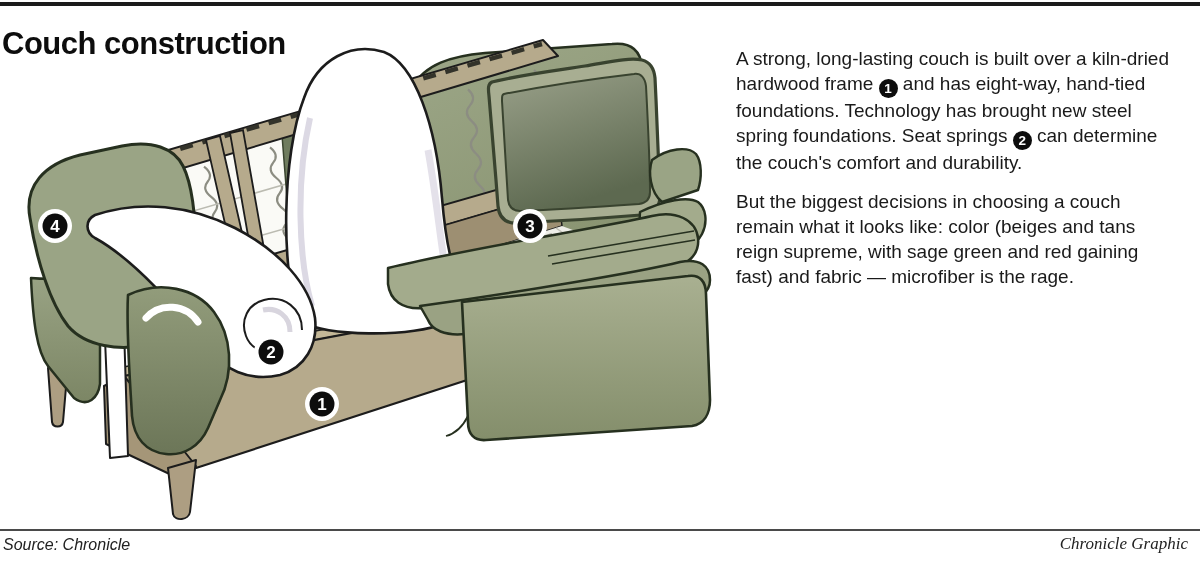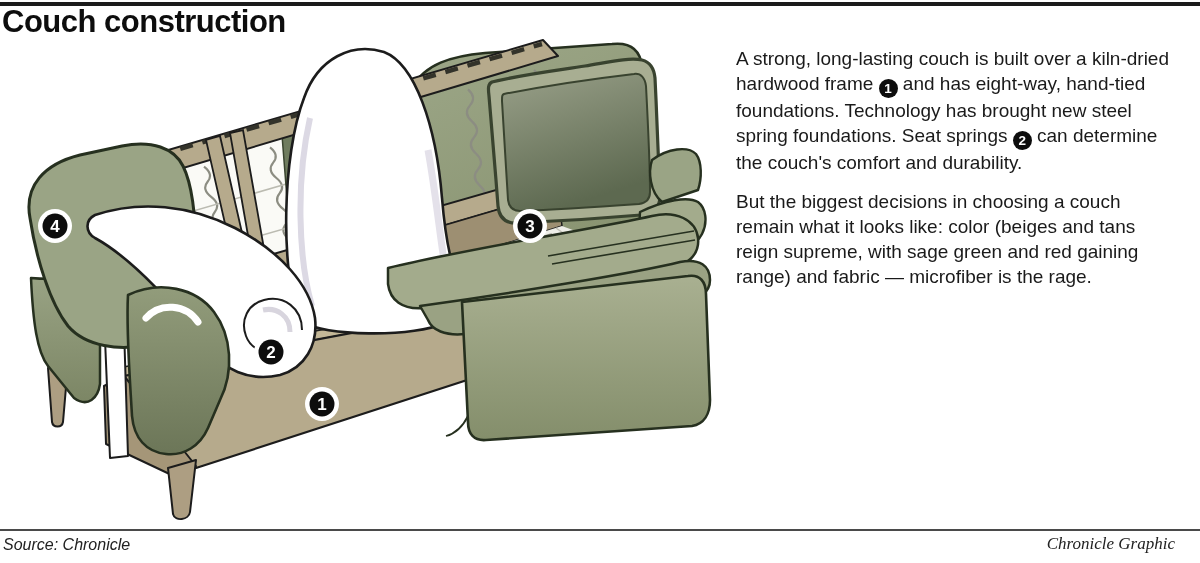--- a/index.html
+++ b/index.html
@@ -2,35 +2,35 @@
 <html><head>
 <meta charset="utf-8">
 <style>
   html,body{margin:0;padding:0;background:#fff;}
   #page{
     position:relative;width:1200px;height:563px;background:#ffffff;overflow:hidden;
     font-family:"Liberation Sans",sans-serif;color:#141414;
   }
   #top-rule{position:absolute;left:0;top:2px;width:1200px;height:4px;background:#1b1b1b;}
   #page-title{
-    position:absolute;left:2px;top:4px;font-size:31px;font-weight:bold;
+    position:absolute;left:2px;top:26px;font-size:31px;font-weight:bold;
     letter-spacing:-0.5px;color:#0d0d0d;white-space:nowrap;
   }
   #article{
     position:absolute;left:736px;top:46px;width:452px;font-size:19px;line-height:25px;color:#1a1a1a;
   }
   #article p{margin:0 16px 14px 0;}
   .badge{
     display:inline-block;width:19px;height:19px;border-radius:50%;background:#0d0d0d;color:#fff;
     font-size:13.5px;font-weight:bold;text-align:center;line-height:19px;vertical-align:-3px;
   }
   #illustration{position:absolute;left:0;top:0;}
   #bottom-rule{position:absolute;left:0;top:529px;width:1200px;height:2px;background:#4a4a4a;}
   #source-line{position:absolute;left:3px;top:536px;font-style:italic;font-size:16px;color:#222;}
-  #credit-line{position:absolute;right:25px;top:534px;font-style:italic;font-size:17px;
+  #credit-line{position:absolute;right:12px;top:534px;font-style:italic;font-size:17px;
     font-family:"Liberation Serif",serif;color:#222;}
 </style>
 </head>
 <body>
 
 <div id="page">
   <div id="top-rule"></div>
   <div id="page-title">Couch construction</div>
 
   <svg id="illustration" width="730" height="563" viewBox="0 0 730 563">
@@ -180,19 +180,19 @@
         <g>
           <circle cx="55" cy="226" r="17" fill="#ffffff"></circle>
           <circle cx="55" cy="226" r="12.5" fill="#0d0d0d"></circle>
           <text x="55" y="232" text-anchor="middle" font-size="17" font-weight="bold" fill="#ffffff" font-family="&quot;Liberation Sans&quot;,sans-serif">4</text>
         </g>
       </g>
   </svg>
 
   <div id="article">
       <p>A strong, long-lasting couch is built over a kiln-dried hardwood frame <span class="badge">1</span> and has eight-way, hand-tied foundations. Technology has brought new steel spring foundations. Seat springs <span class="badge">2</span> can determine the couch's comfort and durability.</p>
-      <p>But the biggest decisions in choosing a couch remain what it looks like: color (beiges and tans reign supreme, with sage green and red gaining range) and fabric — microfiber is the rage.</p>
+      <p>But the biggest decisions in choosing a couch remain what it looks like: color (beiges and tans reign supreme, with sage green and red gaining fast) and fabric — microfiber is the rage.</p>
     </div>
 
   <div id="bottom-rule"></div>
   <div id="source-line">Source: Chronicle</div>
   <div id="credit-line">Chronicle Graphic</div>
 </div>
 
 </body></html>

